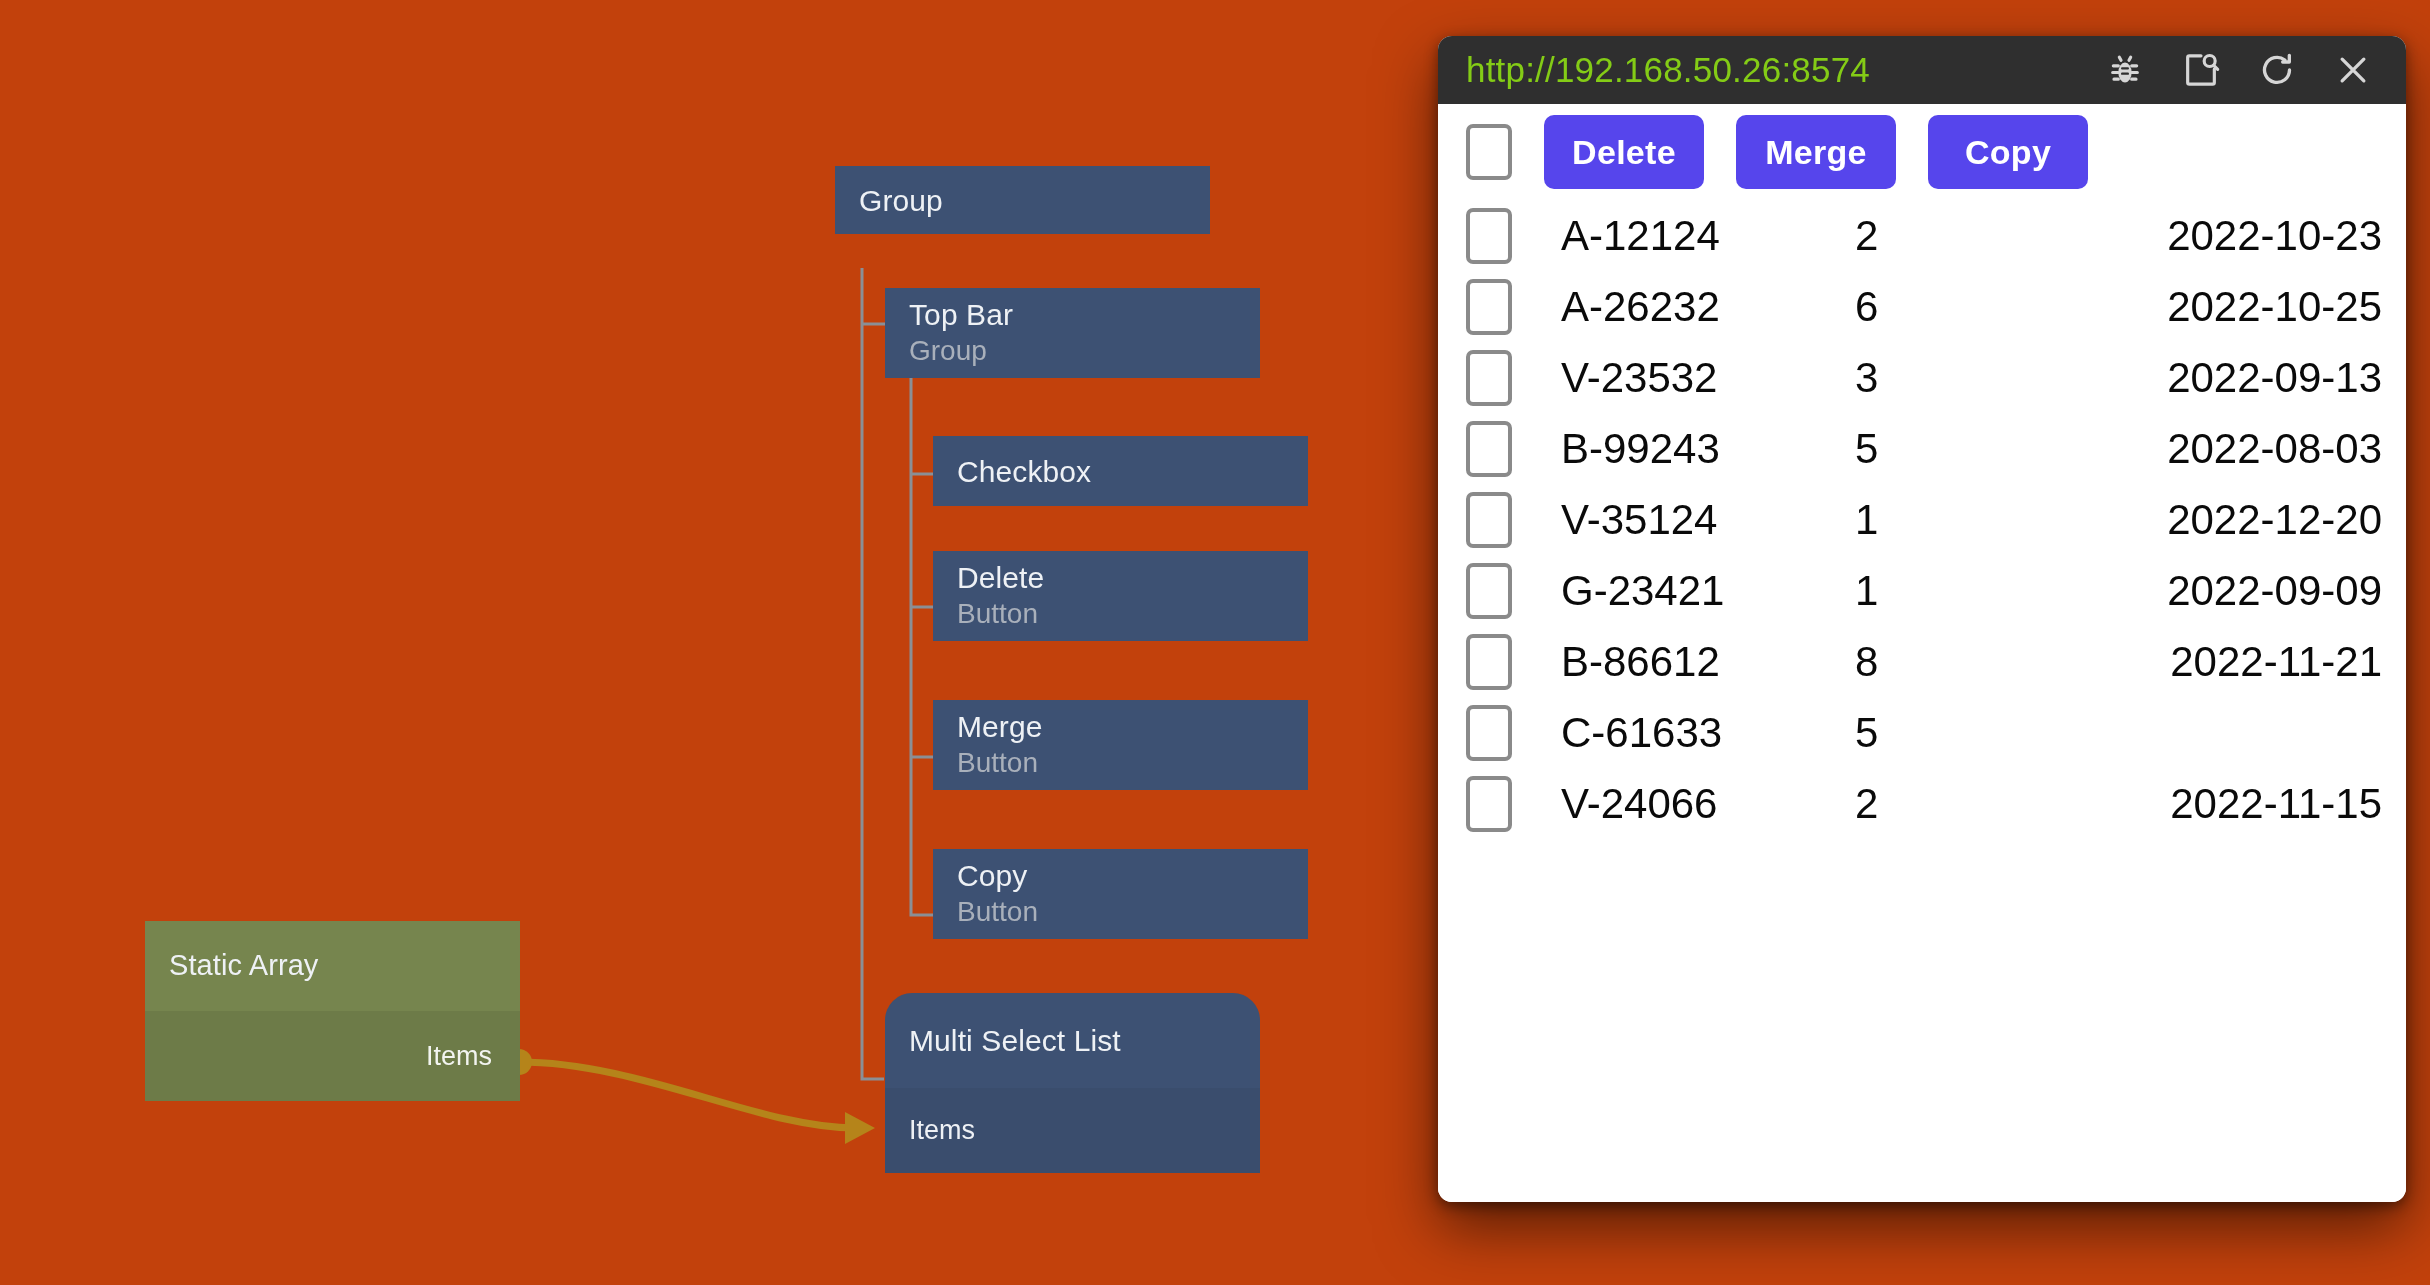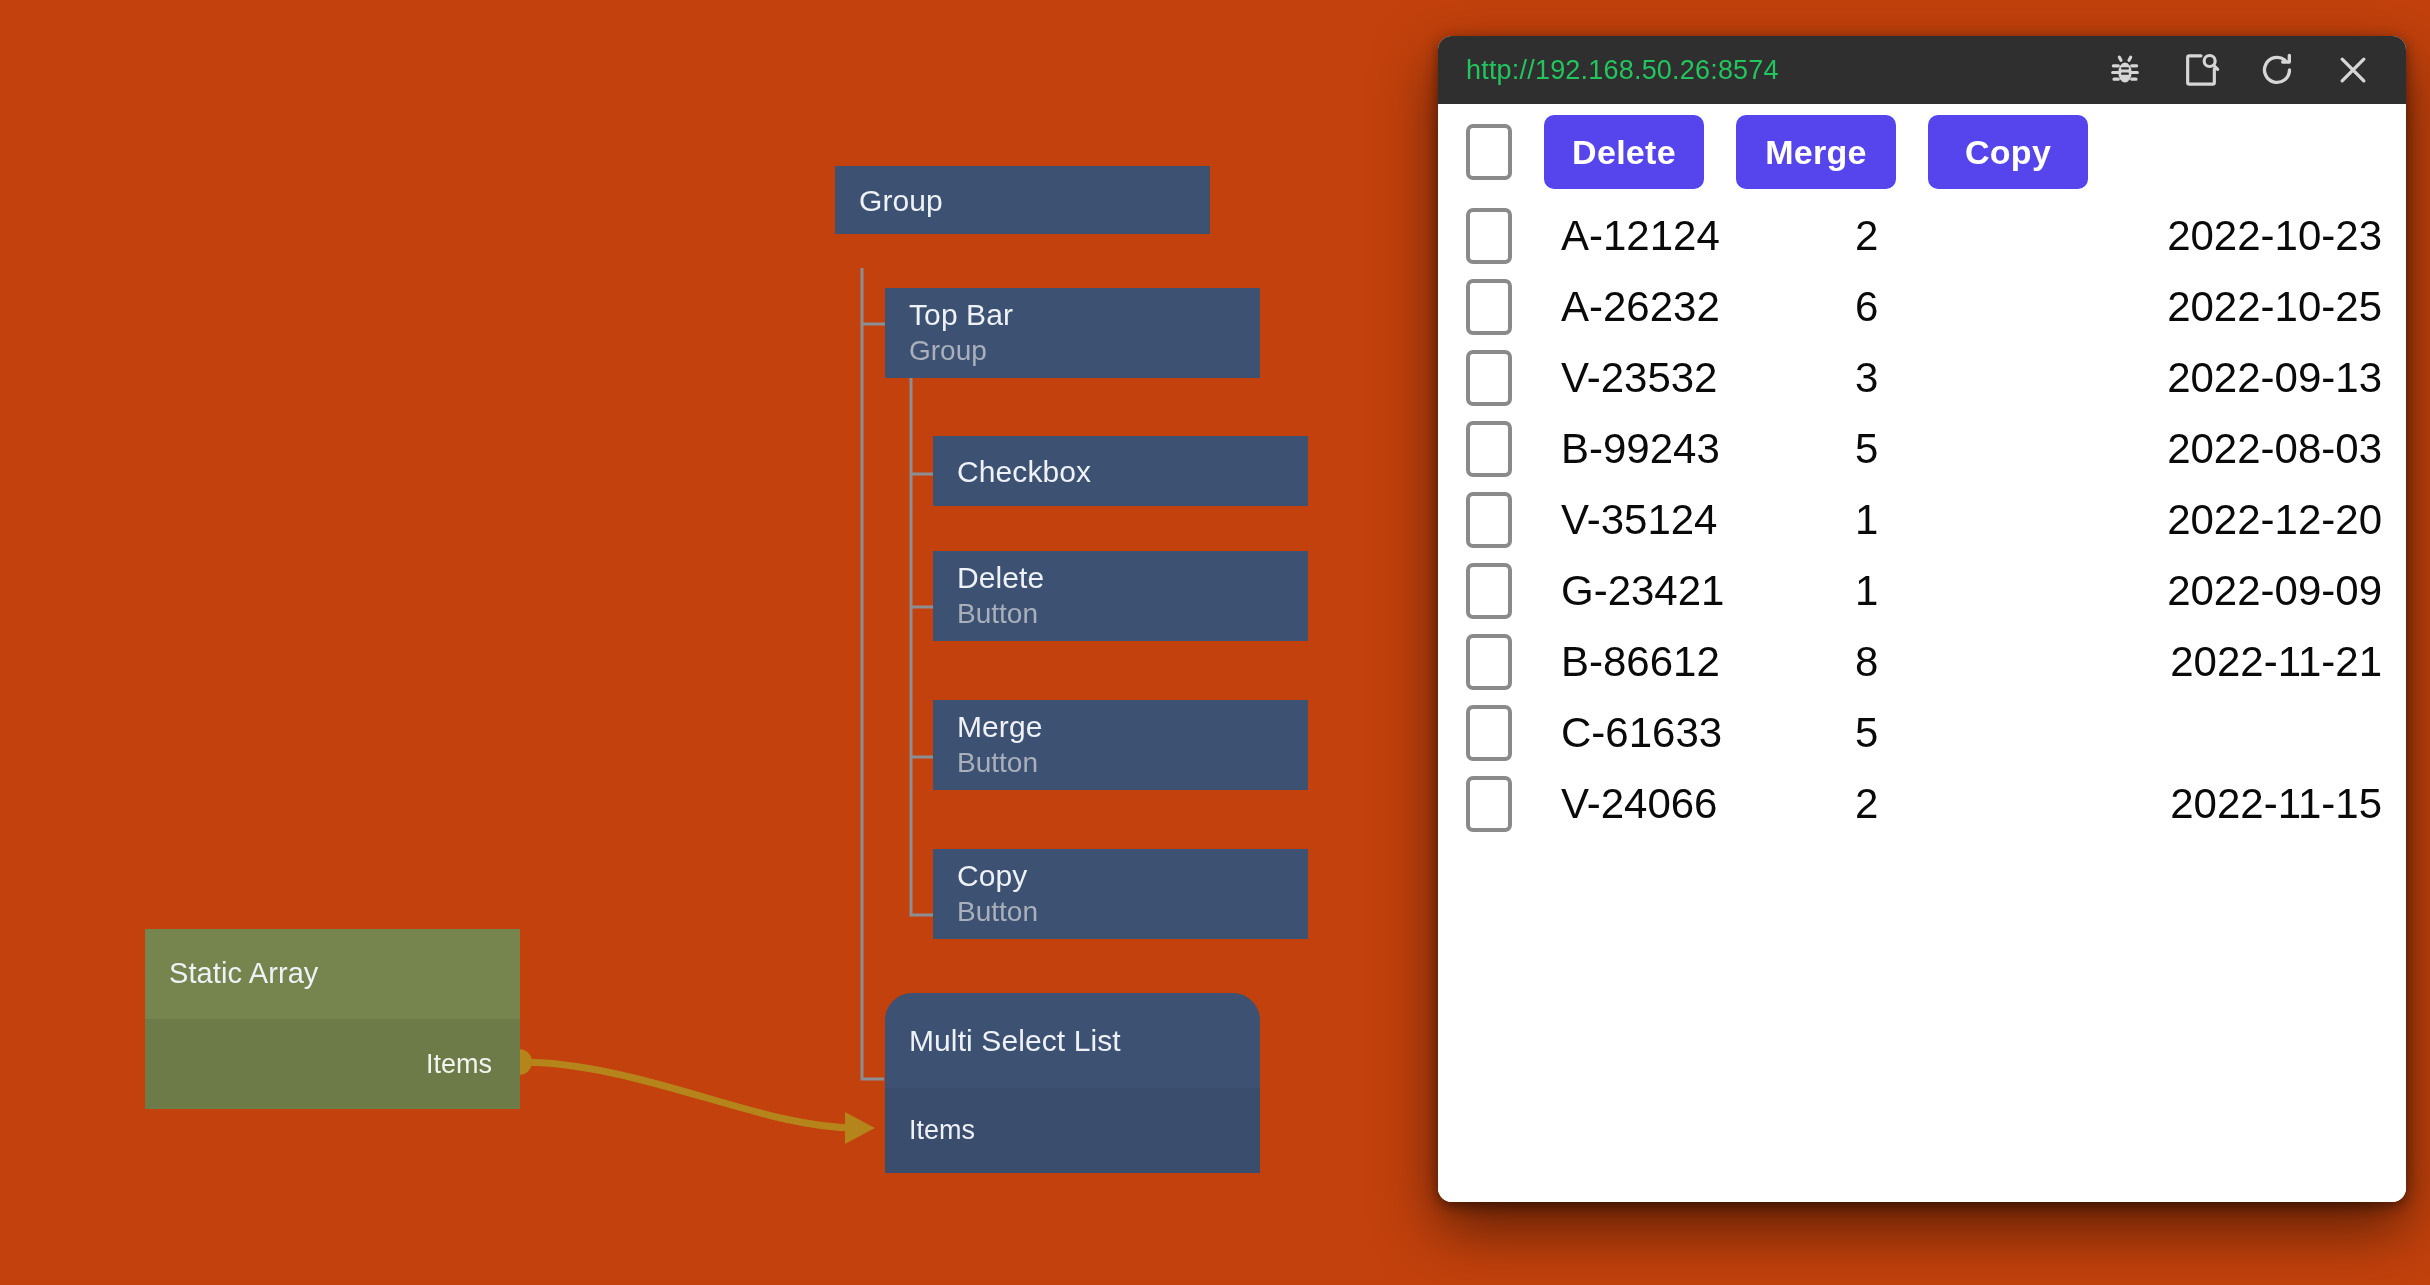--- a/index.html
+++ b/index.html
@@ -61,21 +61,21 @@
     position:absolute;left:1438px;top:36px;width:968px;height:1166px;
     background:#ffffff;border-radius:14px;
     box-shadow:0 26px 60px rgba(0,0,0,.55), 0 4px 14px rgba(0,0,0,.45);
     overflow:hidden;
   }
   #titlebar{
     height:68px;background:#2f2f2f;display:flex;align-items:center;
     padding:0 26px 0 28px;box-sizing:border-box;
   }
   #url{
-    color:#22c55e;font-size:27px;flex:1;white-space:nowrap;overflow:hidden;
+    color:#84cc16;font-size:35px;flex:1;white-space:nowrap;overflow:hidden;
     text-overflow:ellipsis;letter-spacing:.2px;
   }
   .tb-btn{
     width:54px;height:54px;margin-left:22px;display:flex;align-items:center;
     justify-content:center;flex:none;
   }
   .tb-btn svg{display:block;}
 
   #page{background:#fff;height:calc(100% - 68px);overflow:hidden;}
 
@@ -170,21 +170,21 @@
 
   <div class="node msl" style="left:885px;top:993px;width:375px;height:180px;border-radius:27px;">
     <div class="hdr">
       <div class="title">Multi Select List</div>
     </div>
     <div class="body">
       <span class="port-label">Items</span>
     </div>
   </div>
 
-  <div class="node gnode" style="left:145px;top:921px;width:375px;height:180px;margin-top:8px;">
+  <div class="node gnode" style="left:145px;top:921px;width:375px;height:180px;">
     <div class="hdr">
       <div class="title">Static Array</div>
     </div>
     <div class="body">
       <span class="port-label">Items</span>
     </div>
   </div>
 
 </div>
 

